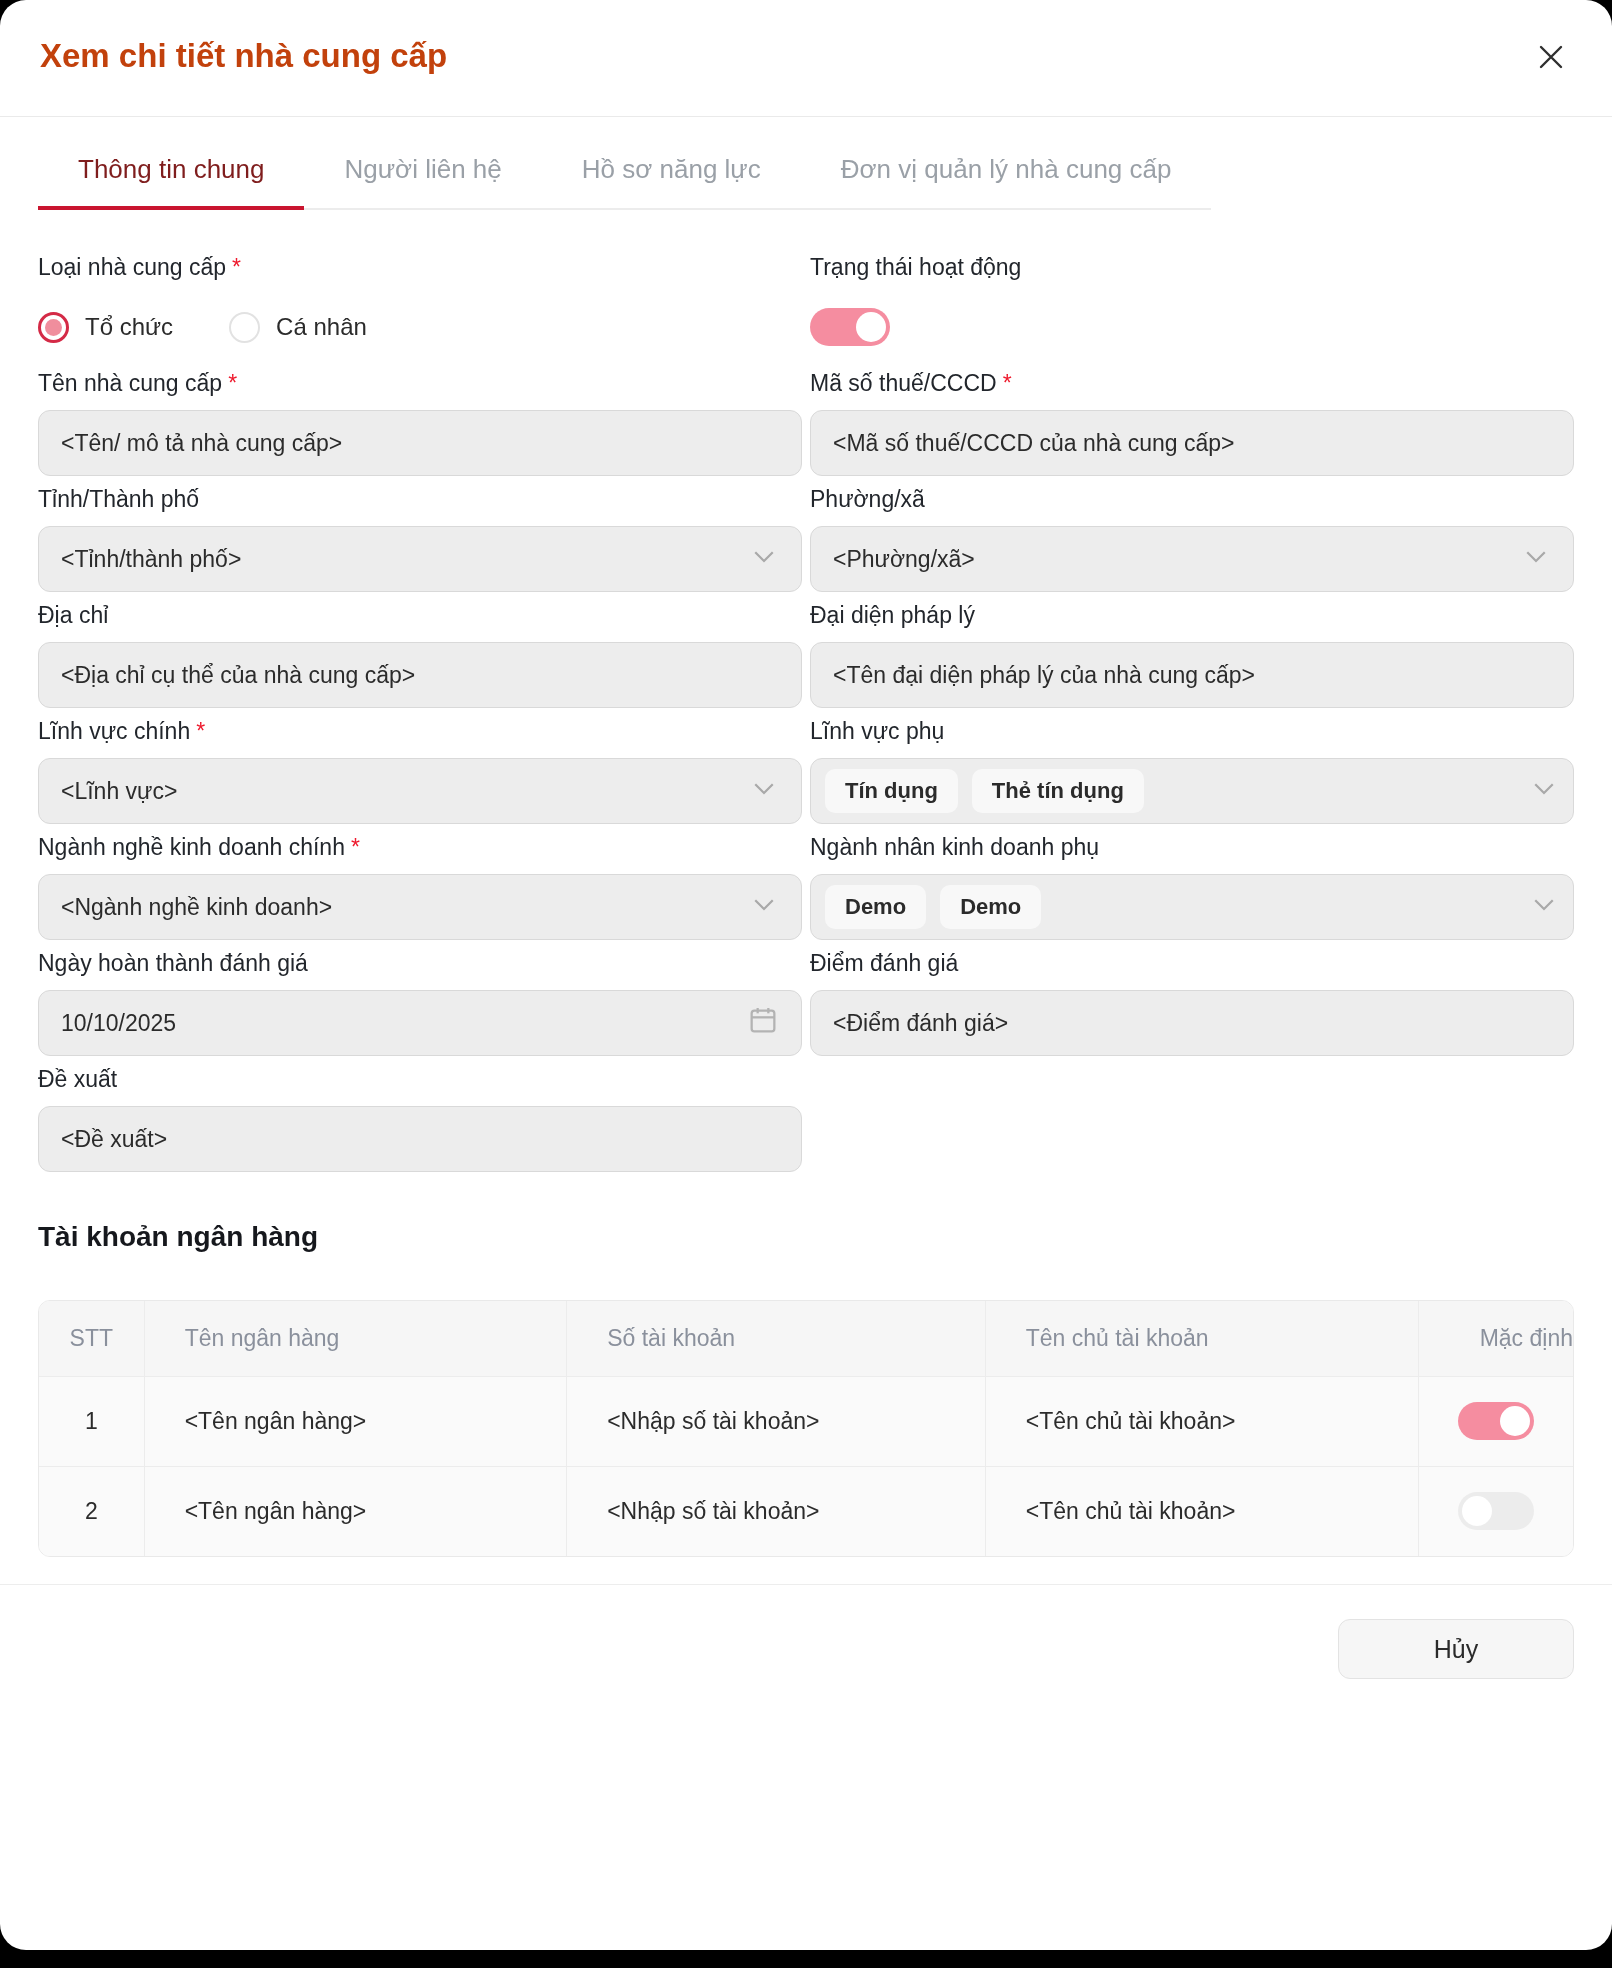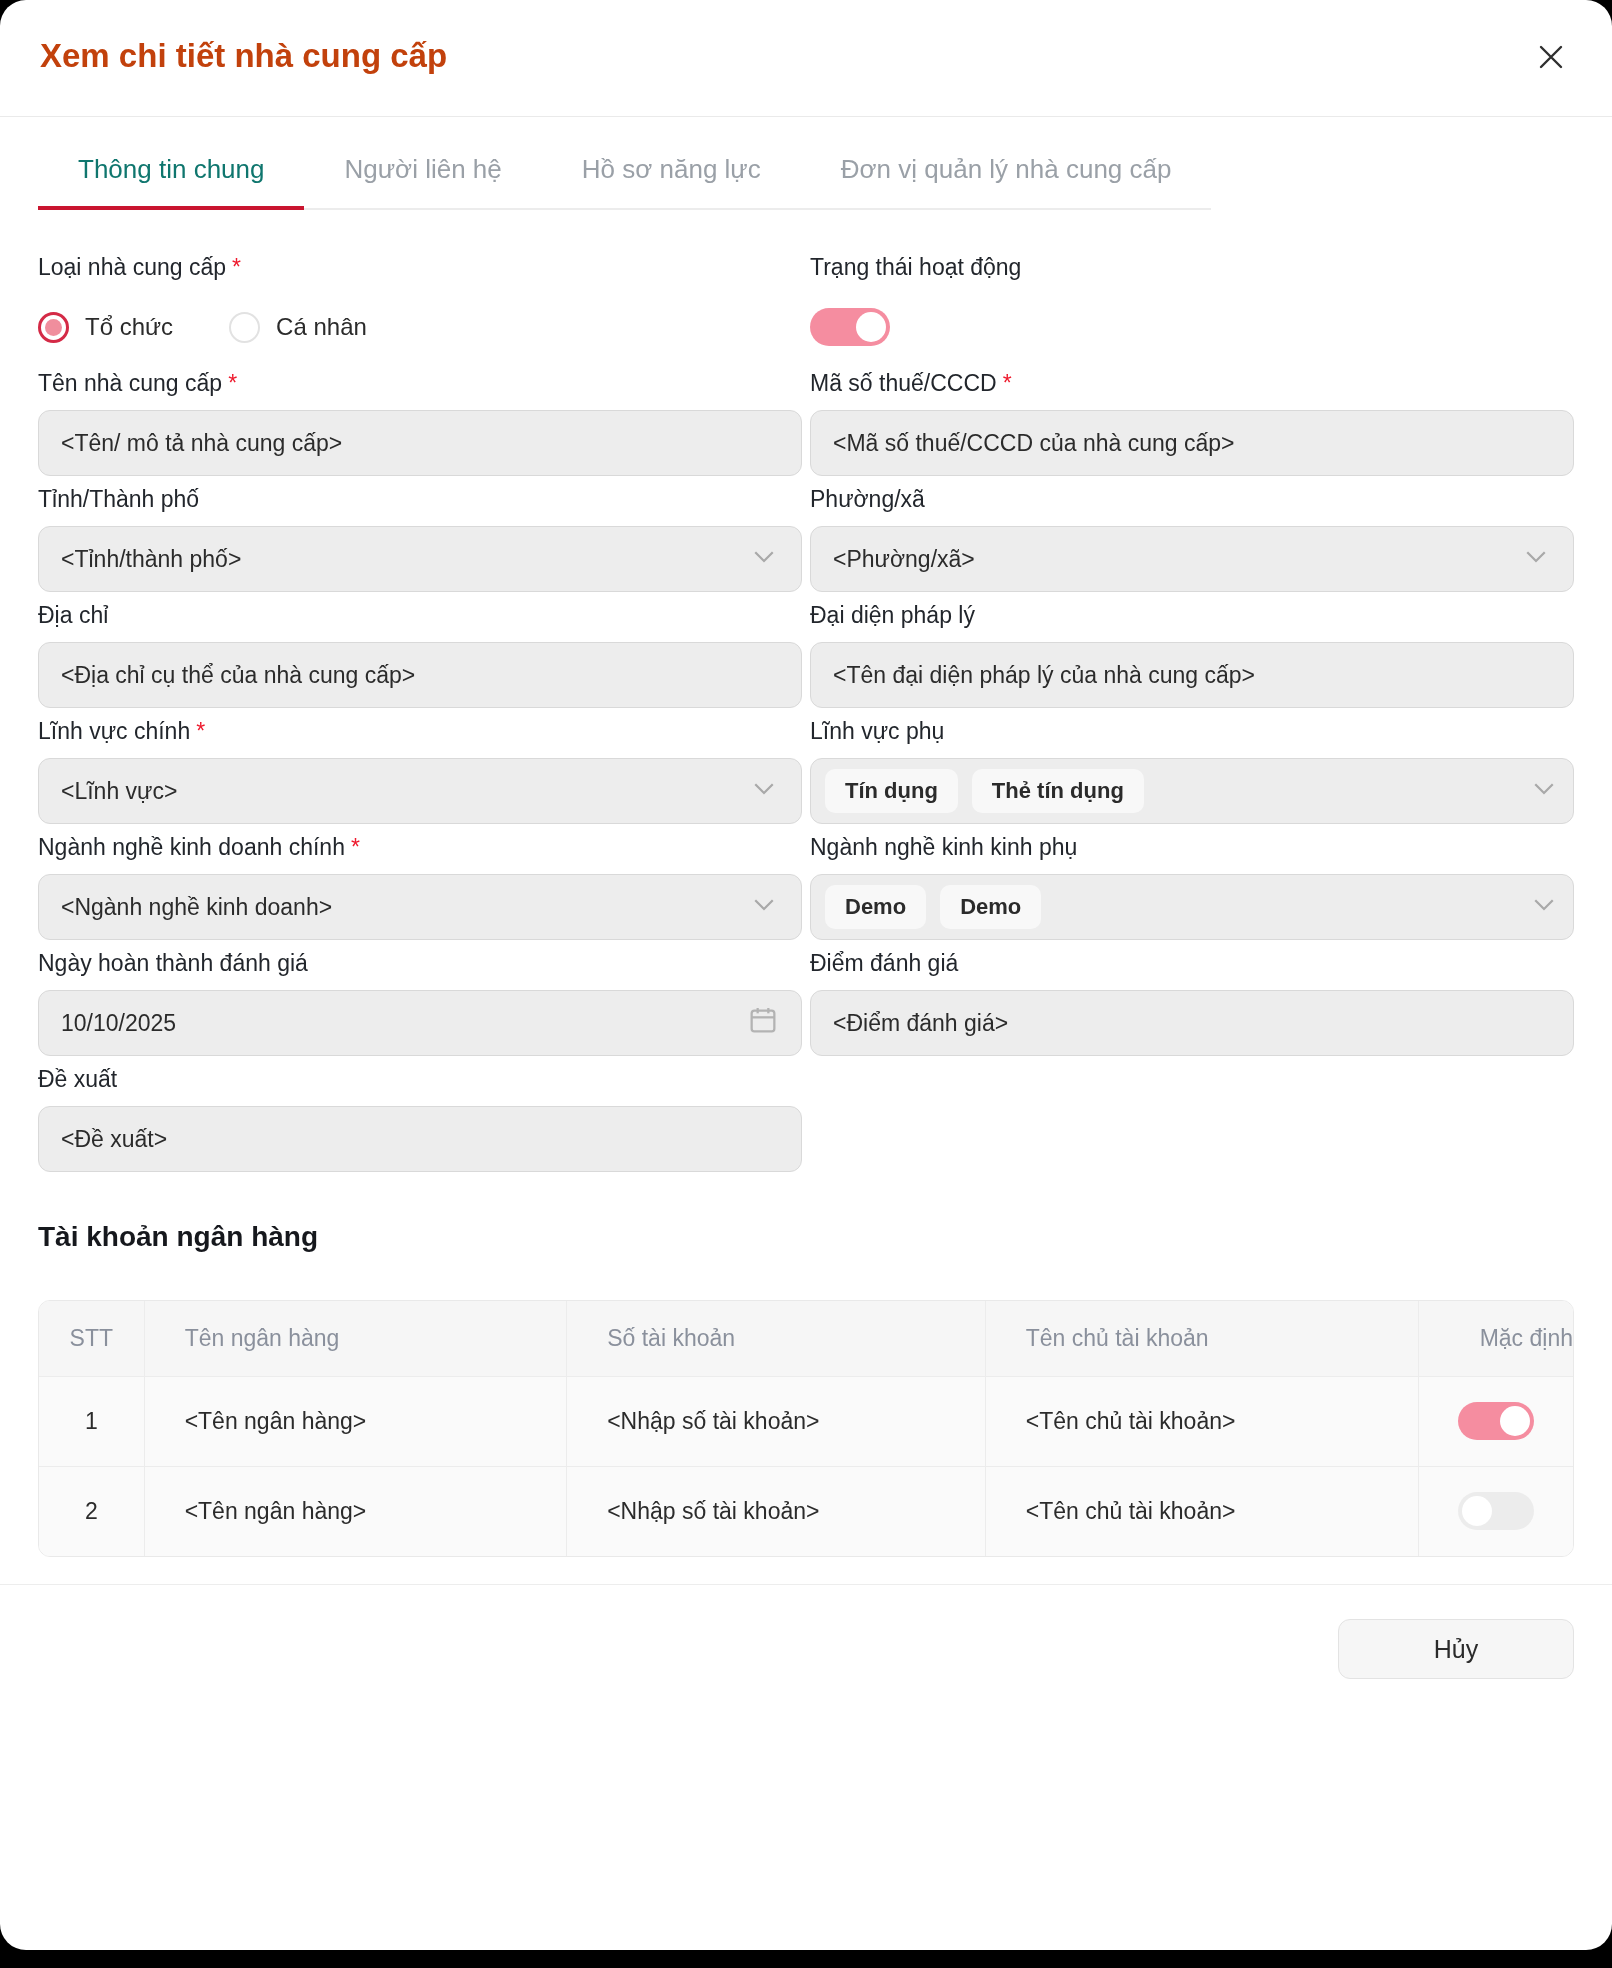--- a/index.html
+++ b/index.html
@@ -13,21 +13,21 @@
     width:1612px; height:1950px; background:#fff;
     border-radius:26px; position:relative; overflow:hidden;
   }
   
   .modal-header { padding:36px 40px 40px; border-bottom:1px solid #eaeaea; position:relative; }
   .modal-title { font-size:33px; line-height:40px; font-weight:700; color:#c2410c; }
   .close-btn { position:absolute; top:42px; right:44px; width:34px; height:34px; cursor:pointer; display:flex; align-items:center; justify-content:center; }
   
   .tabs { margin:10px 38px 0; display:inline-flex; }
   .tab { padding:26px 40px 22px; font-size:26px; line-height:33px; color:#9aa0a7; border-bottom:2px solid #ececec; cursor:pointer; white-space:nowrap; }
-  .tab.active { color:#0f766e; border-bottom:4px solid #c9152f; padding-bottom:4px; }
+  .tab.active { color:#7f1d1d; border-bottom:4px solid #c9152f; padding-bottom:4px; }
   
   .form { padding:42px 38px 0; display:grid; grid-template-columns:1fr 1fr; column-gap:42px; row-gap:41px;gap:8px; }
   .field-label { display:block; font-size:23px; line-height:30px; color:#22262c; margin-bottom:12px; }
   .req { color:#ee1b2e; margin-left:6px; }
   .control {
     height:66px; background:#ededed; border:1.5px solid #d9d9d9; border-radius:12px;
     display:flex; align-items:center; padding:0 22px; font-size:23px; color:#2b2b2b;
   }
   .control .spacer { flex:1; }
   .chevron, .cal { flex-shrink:0; }
@@ -192,21 +192,21 @@
         <span class="spacer"></span>
         <span class="chevron">
           <svg width="30" height="30" viewBox="0 0 24 24" fill="none">
               <polyline points="5 9 12 16 19 9" stroke="#a9a9a9" stroke-width="1.8"></polyline>
             </svg>
         </span>
       </div>
     </div>
 
     <div class="field">
-      <span class="field-label">Ngành nghề kinh kinh phụ</span>
+      <span class="field-label">Ngành nhân kinh doanh phụ</span>
       <div class="control tagbox">
         <span class="tag">Demo</span>
         <span class="tag">Demo</span>
         <span class="spacer"></span>
         <span class="chevron">
           <svg width="30" height="30" viewBox="0 0 24 24" fill="none">
               <polyline points="5 9 12 16 19 9" stroke="#a9a9a9" stroke-width="1.8"></polyline>
             </svg>
         </span>
       </div>

